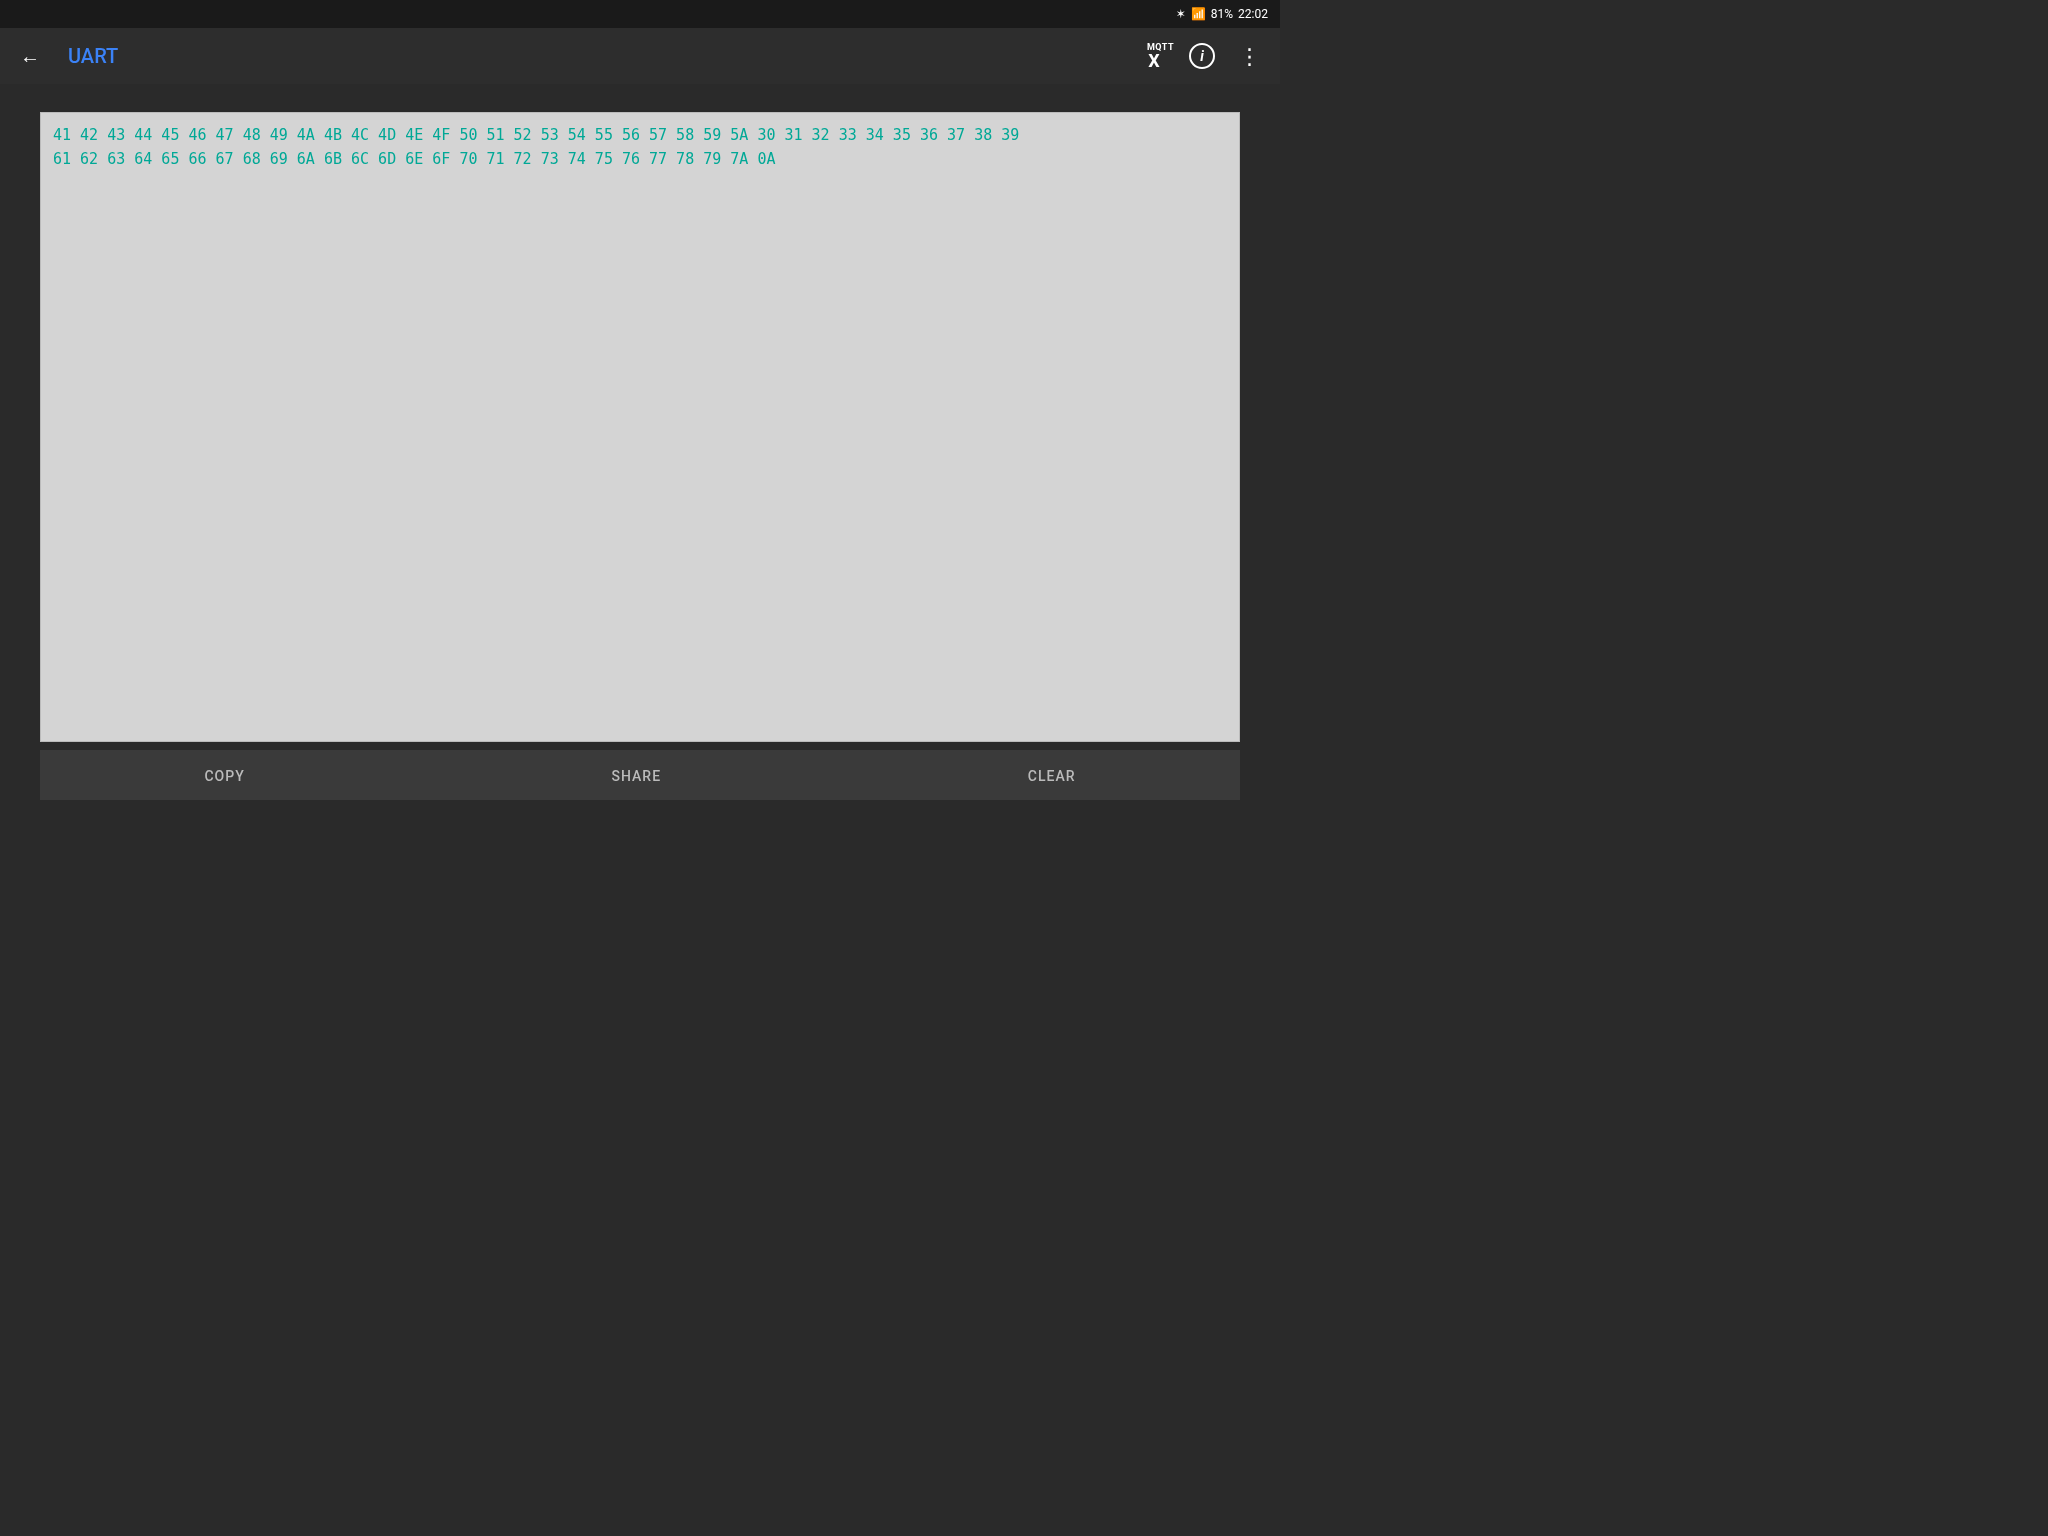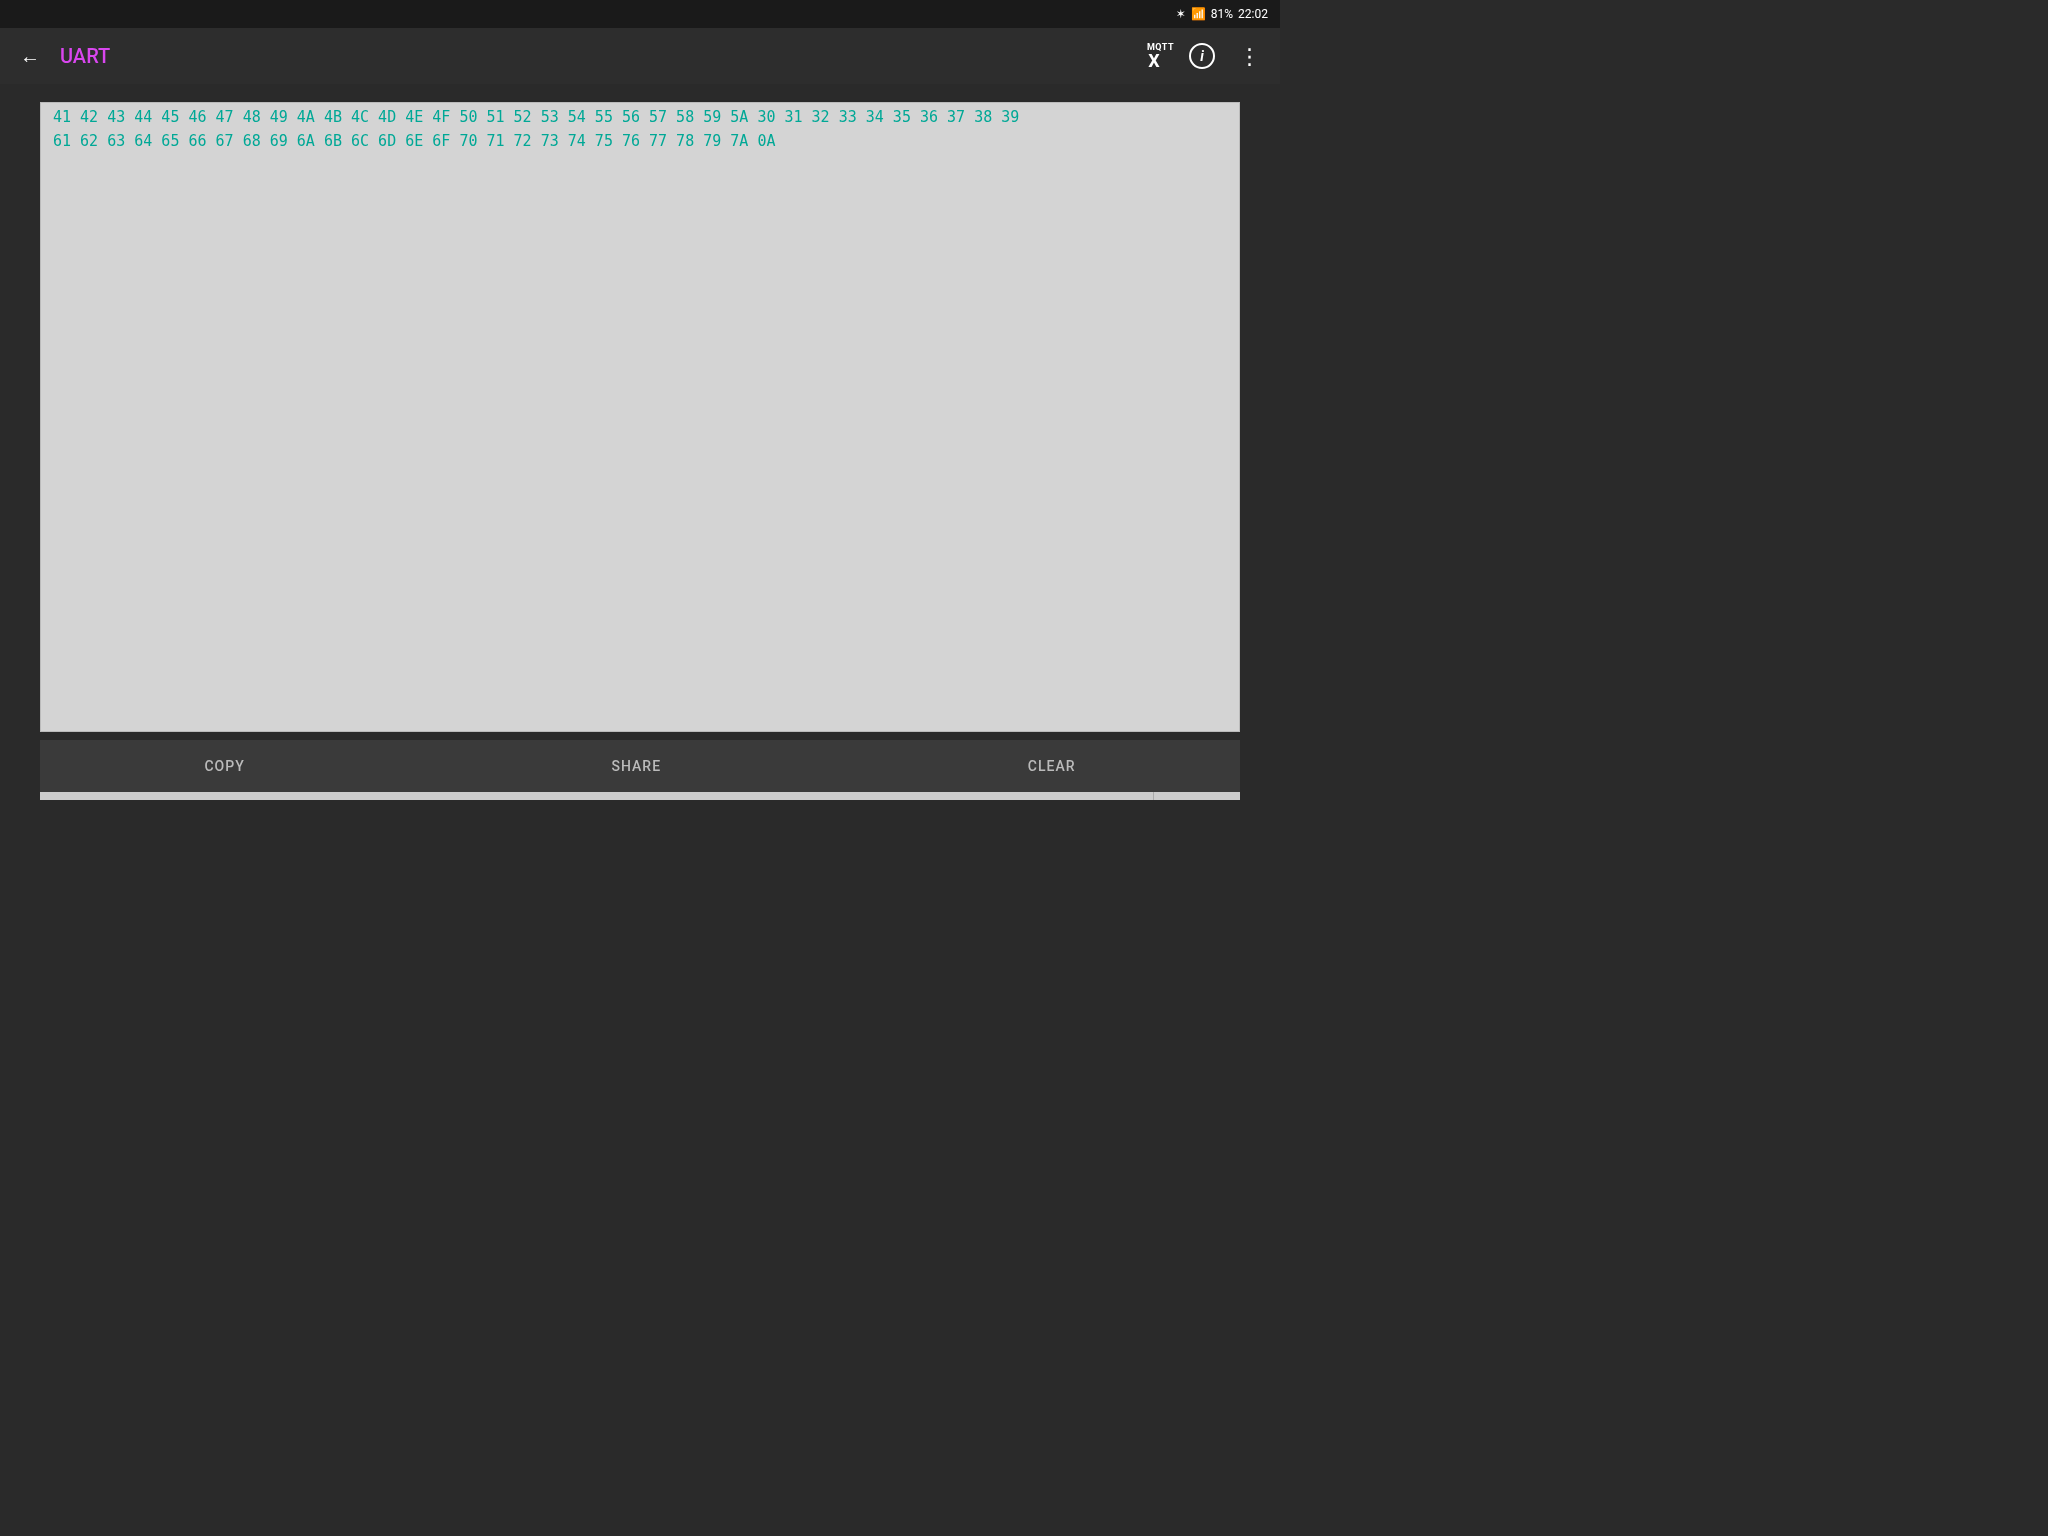--- a/index.html
+++ b/index.html
@@ -51,22 +51,22 @@
       display: flex;
       align-items: center;
       justify-content: center;
       cursor: pointer;
     }
 
     .app-bar-title {
       flex: 1;
       font-size: 20px;
       font-weight: 500;
-      margin-left: 8px;
-      color: #d946ef;
+      margin-left: 16px;
+      color: #3b82f6;
     }
 
     .app-bar-actions {
       display: flex;
       align-items: center;
       gap: 4px;
     }
 
     .action-btn {
       width: 44px;
@@ -122,23 +122,23 @@
     
     .content {
       background-color: #2a2a2a;
       padding: 8px 40px;
     }
 
     
     .data-box {
       background-color: #d4d4d4;
       border: 1px solid #bbbbbb;
-      padding: 2px 12px;
+      padding: 10px 12px;
       min-height: 630px;
-      margin-top: 10px;
+      margin-top: 20px;
     }
 
     .data-text {
       font-size: 15px;
       color: #00a896;
       font-family: monospace;
       line-height: 1.6;
       word-break: break-all;
     }
 

